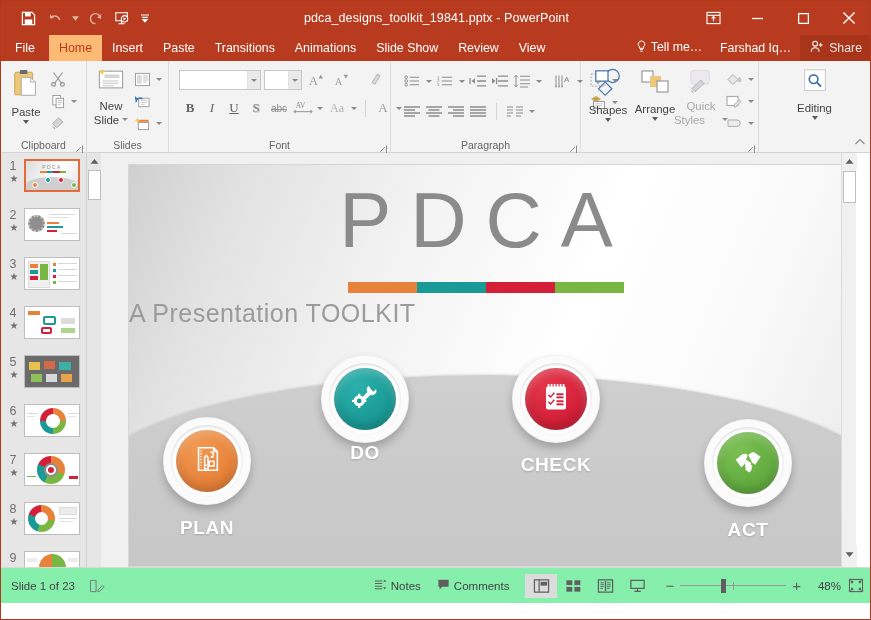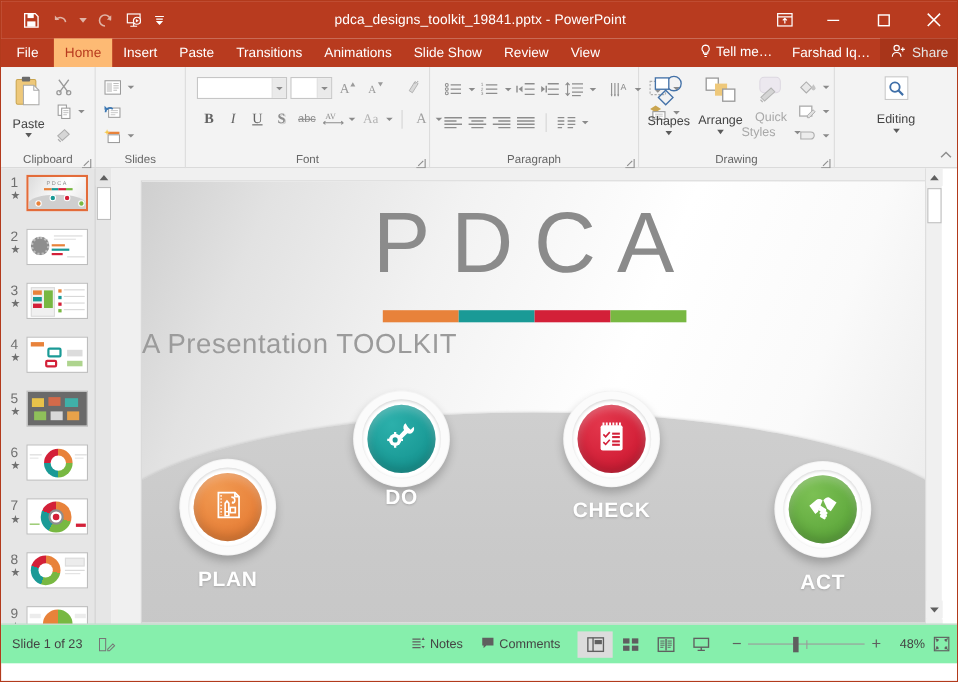--- a/index.html
+++ b/index.html
@@ -373,20 +373,37 @@
       <div class="dlg">
         <svg width="11" height="11" viewBox="0 0 11 11">
             <path d="M1.5 9.5h8v-8" fill="none" stroke="#8d8d8d" stroke-width="1"></path>
             <path d="M3.2 7.8l4.6-4.6" stroke="#8d8d8d" stroke-width="1"></path>
           </svg>
       </div>
     </div>
 
     <div class="rgroup" style="width:82px">
       <div class="rgroup-body">
+        <div class="bigbtn" style="padding-top:3px">
+          <span>
+            <svg width="30" height="26" viewBox="0 0 32 28">
+              <rect x="3.5" y="4.5" width="25" height="18" fill="#fff" stroke="#9a9a9a" stroke-width="1.1"></rect>
+              <rect x="9" y="8" width="16" height="4" fill="#d6d6d6"></rect>
+              <path d="M7 15h17M7 17.6h17M7 20.2h12" stroke="#c4c4c4" stroke-width="1.1"></path>
+              <path d="M6.5 1.5l1.1 2.6 2.6 1.1-2.6 1.1L6.5 9 5.4 6.3 2.8 5.2l2.6-1.1z" fill="#f5c84a"></path>
+            </svg>
+          </span>
+          <div class="row" style="gap:3px;margin-top:1px">
+            <span class="lbl">New</span>
+          </div>
+          <div class="row" style="gap:3px">
+            <span class="lbl">Slide</span>
+            <span class="caret-s"></span>
+          </div>
+        </div>
         <div class="col" style="padding-top:4px">
           <div class="row">
             <div class="smbtn">
               <svg width="17" height="15" viewBox="0 0 18 16">
                   <rect x="1.5" y="1.5" width="15" height="13" fill="#fff" stroke="#9a9a9a" stroke-width="1"></rect>
                   <rect x="3.2" y="3.4" width="5" height="9" fill="#d9d9d9"></rect>
                   <path d="M9.6 4.2h5.2M9.6 6.4h5.2M9.6 8.6h5.2M9.6 10.8h3.6" stroke="#bdbdbd" stroke-width="1"></path>
                 </svg>
             </div>
             <div style="width:11px;display:flex;align-items:center;justify-content:center">
@@ -699,21 +716,20 @@
               <svg width="18" height="16" viewBox="0 0 18 16">
                   <path d="M3 5h9a3.2 3.2 0 0 1 0 6.4H3z" fill="#ececec" stroke="#adadad" stroke-width="1"></path>
                 </svg>
             </div>
             <div style="width:11px;display:flex;align-items:center;justify-content:center">
                 <span class="caret-s"></span>
               </div>
           </div>
         </div>
       </div>
-      <div class="rgroup-label">Drawing</div>
       <div class="dlg">
         <svg width="11" height="11" viewBox="0 0 11 11">
             <path d="M1.5 9.5h8v-8" fill="none" stroke="#8d8d8d" stroke-width="1"></path>
             <path d="M3.2 7.8l4.6-4.6" stroke="#8d8d8d" stroke-width="1"></path>
           </svg>
       </div>
     </div>
 
     <div class="rgroup" style="width:111px">
       <div class="rgroup-body" style="justify-content:center">

